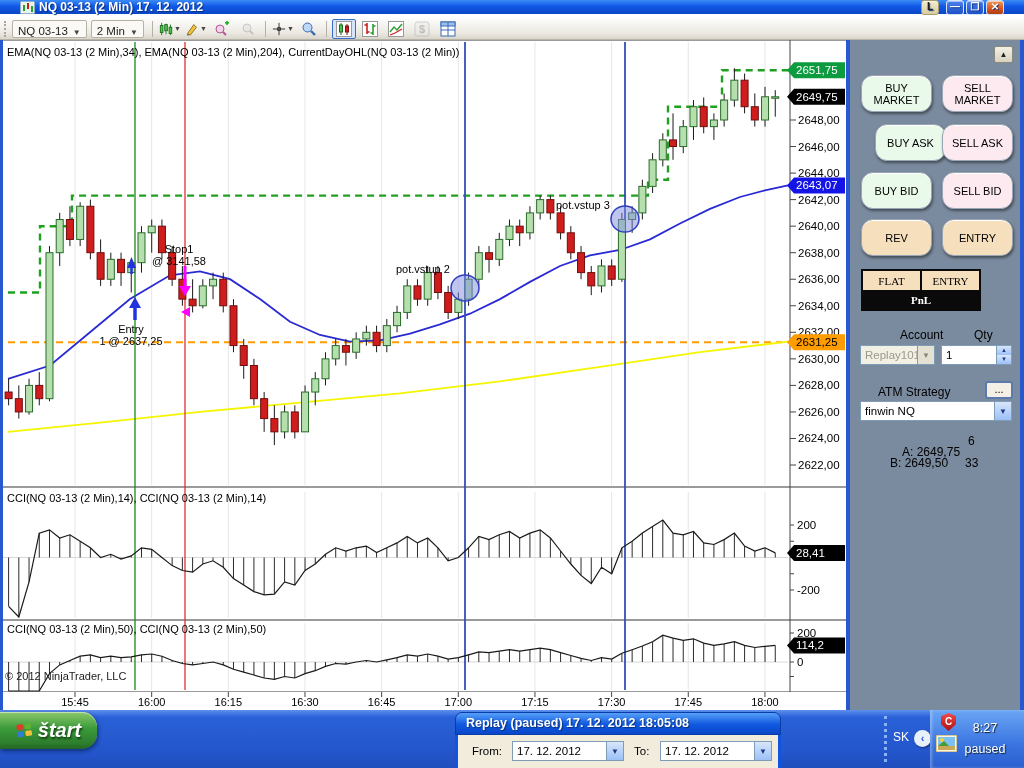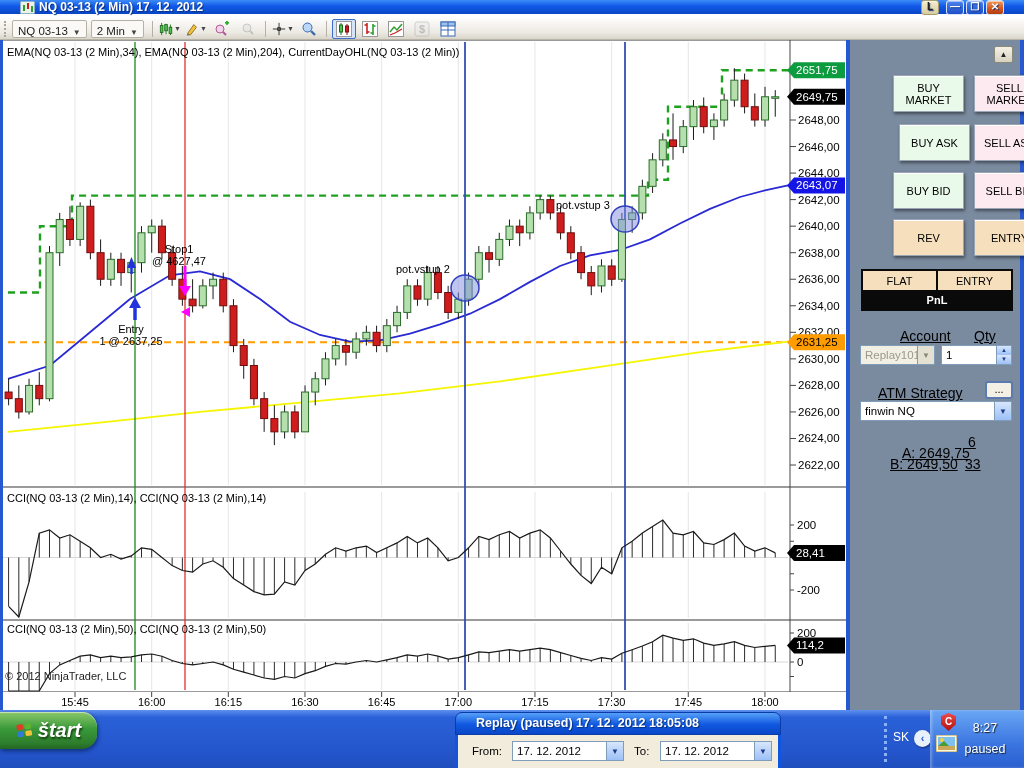--- a/index.html
+++ b/index.html
@@ -33,32 +33,32 @@
   .tb-icon .arr{font-size:7px;color:#444;margin-left:1px;}
   
   .main{position:absolute;left:0;top:40px;width:1024px;height:670px;}
   .chart-col{position:absolute;left:0;top:0;width:850px;height:670px;background:#fff;}
   .chart-col svg{position:absolute;left:0;top:0;}
   .ov{position:absolute;font-size:11px;color:#000;white-space:nowrap;}
   .anno{position:absolute;font-size:11px;color:#000;text-align:center;line-height:12px;white-space:nowrap;}
   
   .dom-panel{position:absolute;left:850px;top:0;width:174px;height:670px;background:#7b8b9f;
     border-right:4px solid #2758cf;font-size:11px;color:#000;}
-  .dom-btn{position:absolute;width:71px;height:37px;border-radius:0;border:1px solid #9aa5b5;
+  .dom-btn{position:absolute;width:71px;height:37px;border-radius:12px;border:1px solid #9aa5b5;
     box-shadow:1px 2px 3px rgba(0,0,0,.45),inset 0 1px 0 #fff;
-    display:flex;align-items:center;justify-content:center;text-align:center;line-height:12px;font-size:11px;margin-left:32px;}
+    display:flex;align-items:center;justify-content:center;text-align:center;line-height:12px;font-size:11px;}
   .buy{background:#eafaea;} .sell{background:#fdeaf0;} .neutral{background:#f6dfbc;}
   .scroll-up{position:absolute;left:144px;top:6px;width:19px;height:17px;background:linear-gradient(#f4f0e4,#d8d2c0);
     border:1px solid #8a8a7a;border-radius:2px;font-size:8px;text-align:center;line-height:15px;color:#222;}
-  .fe-wrap{position:absolute;left:11px;top:229px;width:152px;border:2px solid #0a0a0a;background:#0a0a0a;}
+  .fe-wrap{position:absolute;left:11px;top:229px;width:120px;border:2px solid #0a0a0a;background:#0a0a0a;font-family:Liberation Serif, serif;}
   .fe-row{display:flex;height:19px;}
   .fe-cell{flex:1;background:#f6dfbc;display:flex;align-items:center;justify-content:center;}
   .fe-cell:first-child{border-right:2px solid #0a0a0a;}
   .pnl-row{height:19px;background:#0a0a0a;color:#fff;display:flex;align-items:center;justify-content:center;font-weight:bold;}
-  .dom-label{position:absolute;font-size:14px;color:#000;text-decoration:underline;}
+  .dom-label{position:absolute;font-size:12px;color:#000;}
   .combo{position:absolute;height:20px;background:#fff;border:1px solid #7f9db9;display:flex;align-items:center;font-size:11.5px;}
   .combo .txt{flex:1;padding-left:4px;overflow:hidden;}
   .combo .cbtn{width:17px;height:100%;background:linear-gradient(#d7e6fb,#9cc0f7);border-left:1px solid #7f9db9;
     font-size:8px;color:#1a3a8c;display:flex;align-items:center;justify-content:center;}
   .combo.disabled{background:#f2efe4;color:#9a998c;}
   .combo.disabled .cbtn{background:#e4e0d2;color:#8a8878;}
   .spin{display:flex;flex-direction:column;width:15px;height:100%;border-left:1px solid #7f9db9;}
   .spin div{flex:1;background:linear-gradient(#d7e6fb,#9cc0f7);font-size:6px;color:#1a3a8c;text-align:center;line-height:9px;}
   .dots-btn{position:absolute;left:135px;top:341px;width:28px;height:18px;background:#f4f0e6;border:2px solid #5a7ab0;border-radius:3px;
     text-align:center;line-height:12px;font-size:11px;}
@@ -80,21 +80,21 @@
   .lang{position:absolute;left:893px;top:20px;color:#fff;font-size:12px;}
   .chev{position:absolute;left:914px;top:20px;width:17px;height:17px;border-radius:50%;
     background:#e8f0fc;color:#2a5ad0;font-size:11px;font-weight:bold;text-align:center;line-height:16px;box-shadow:1px 1px 2px rgba(0,0,40,.5);}
   .shield{position:absolute;left:941px;top:3px;width:15px;height:18px;background:linear-gradient(#f04a4a,#b01010);
     clip-path:polygon(50% 0,100% 18%,100% 62%,50% 100%,0 62%,0 18%);color:#fff;font-size:10px;font-weight:bold;text-align:center;line-height:17px;}
   .clock{position:absolute;left:952px;top:8px;width:66px;color:#fff;font-size:12.5px;text-align:center;line-height:21px;text-shadow:1px 1px 1px #123;}
   
   .replay{position:absolute;left:455px;top:2px;width:326px;height:56px;z-index:5;}
   .replay-title{height:23px;border-radius:7px 7px 0 0;border:1px solid #0a3ca8;
     background:linear-gradient(180deg,#55a0f8,#1058e0 55%,#0a47c8);
-    color:#fff;font-weight:bold;font-size:12.5px;line-height:21px;padding-left:20px;text-shadow:1px 1px 1px #06307f;white-space:nowrap;overflow:hidden;}
+    color:#fff;font-weight:bold;font-size:12.5px;line-height:21px;padding-left:10px;text-shadow:1px 1px 1px #06307f;white-space:nowrap;overflow:hidden;}
   .replay-body{position:relative;height:33px;background:#f2ecdc;border-left:3px solid #0f55e0;border-right:3px solid #0f55e0;}
   .replay-body .lbl{position:absolute;top:10px;font-size:11.5px;color:#000;}
 </style>
 </head>
 <body>
 
 <div class="screen">
 
   <div class="titlebar">
     <span class="win-icon">
@@ -686,36 +686,36 @@
           </g>
         </svg>
 
       <div class="ov" style="left:7px;top:6px;">EMA(NQ 03-13 (2 Min),34), EMA(NQ 03-13 (2 Min),204), CurrentDayOHL(NQ 03-13 (2 Min))</div>
       <div class="ov" style="left:7px;top:452px;">CCI(NQ 03-13 (2 Min),14), CCI(NQ 03-13 (2 Min),14)</div>
       <div class="ov" style="left:7px;top:583px;">CCI(NQ 03-13 (2 Min),50), CCI(NQ 03-13 (2 Min),50)</div>
       <div class="ov" style="left:5px;top:630px;color:#222;text-align:center;">© 2012 NinjaTrader, LLC</div>
 
       <div class="anno" style="left:144px;top:203px;width:70px;">
         <div>Stop1</div>
-        <div>@ 4627,47</div>
+        <div>@ 3141,58</div>
       </div>
       <div class="anno" style="left:98px;top:283px;width:66px;">
         <div>Entry</div>
         <div>1 @ 2637,25</div>
       </div>
       <div class="anno" style="left:396px;top:223px;">pot.vstup 2</div>
       <div class="anno" style="left:556px;top:159px;">pot.vstup 3</div>
     </div>
 
     <div class="dom-panel">
       <div class="scroll-up">▲</div>
 
       <div class="dom-btn buy" style="left:11px;top:35px;">BUY MARKET</div>
       <div class="dom-btn sell" style="left:92px;top:35px;">SELL MARKET</div>
-      <div class="dom-btn buy" style="left:17px;top:84px;">BUY ASK</div>
+      <div class="dom-btn buy" style="left:25px;top:84px;">BUY ASK</div>
       <div class="dom-btn sell" style="left:92px;top:84px;">SELL ASK</div>
       <div class="dom-btn buy" style="left:11px;top:132px;">BUY BID</div>
       <div class="dom-btn sell" style="left:92px;top:132px;">SELL BID</div>
       <div class="dom-btn neutral" style="left:11px;top:179px;">REV</div>
       <div class="dom-btn neutral" style="left:92px;top:179px;">ENTRY</div>
 
       <div class="fe-wrap">
         <div class="fe-row">
           <div class="fe-cell">FLAT</div>
           <div class="fe-cell">ENTRY</div>

